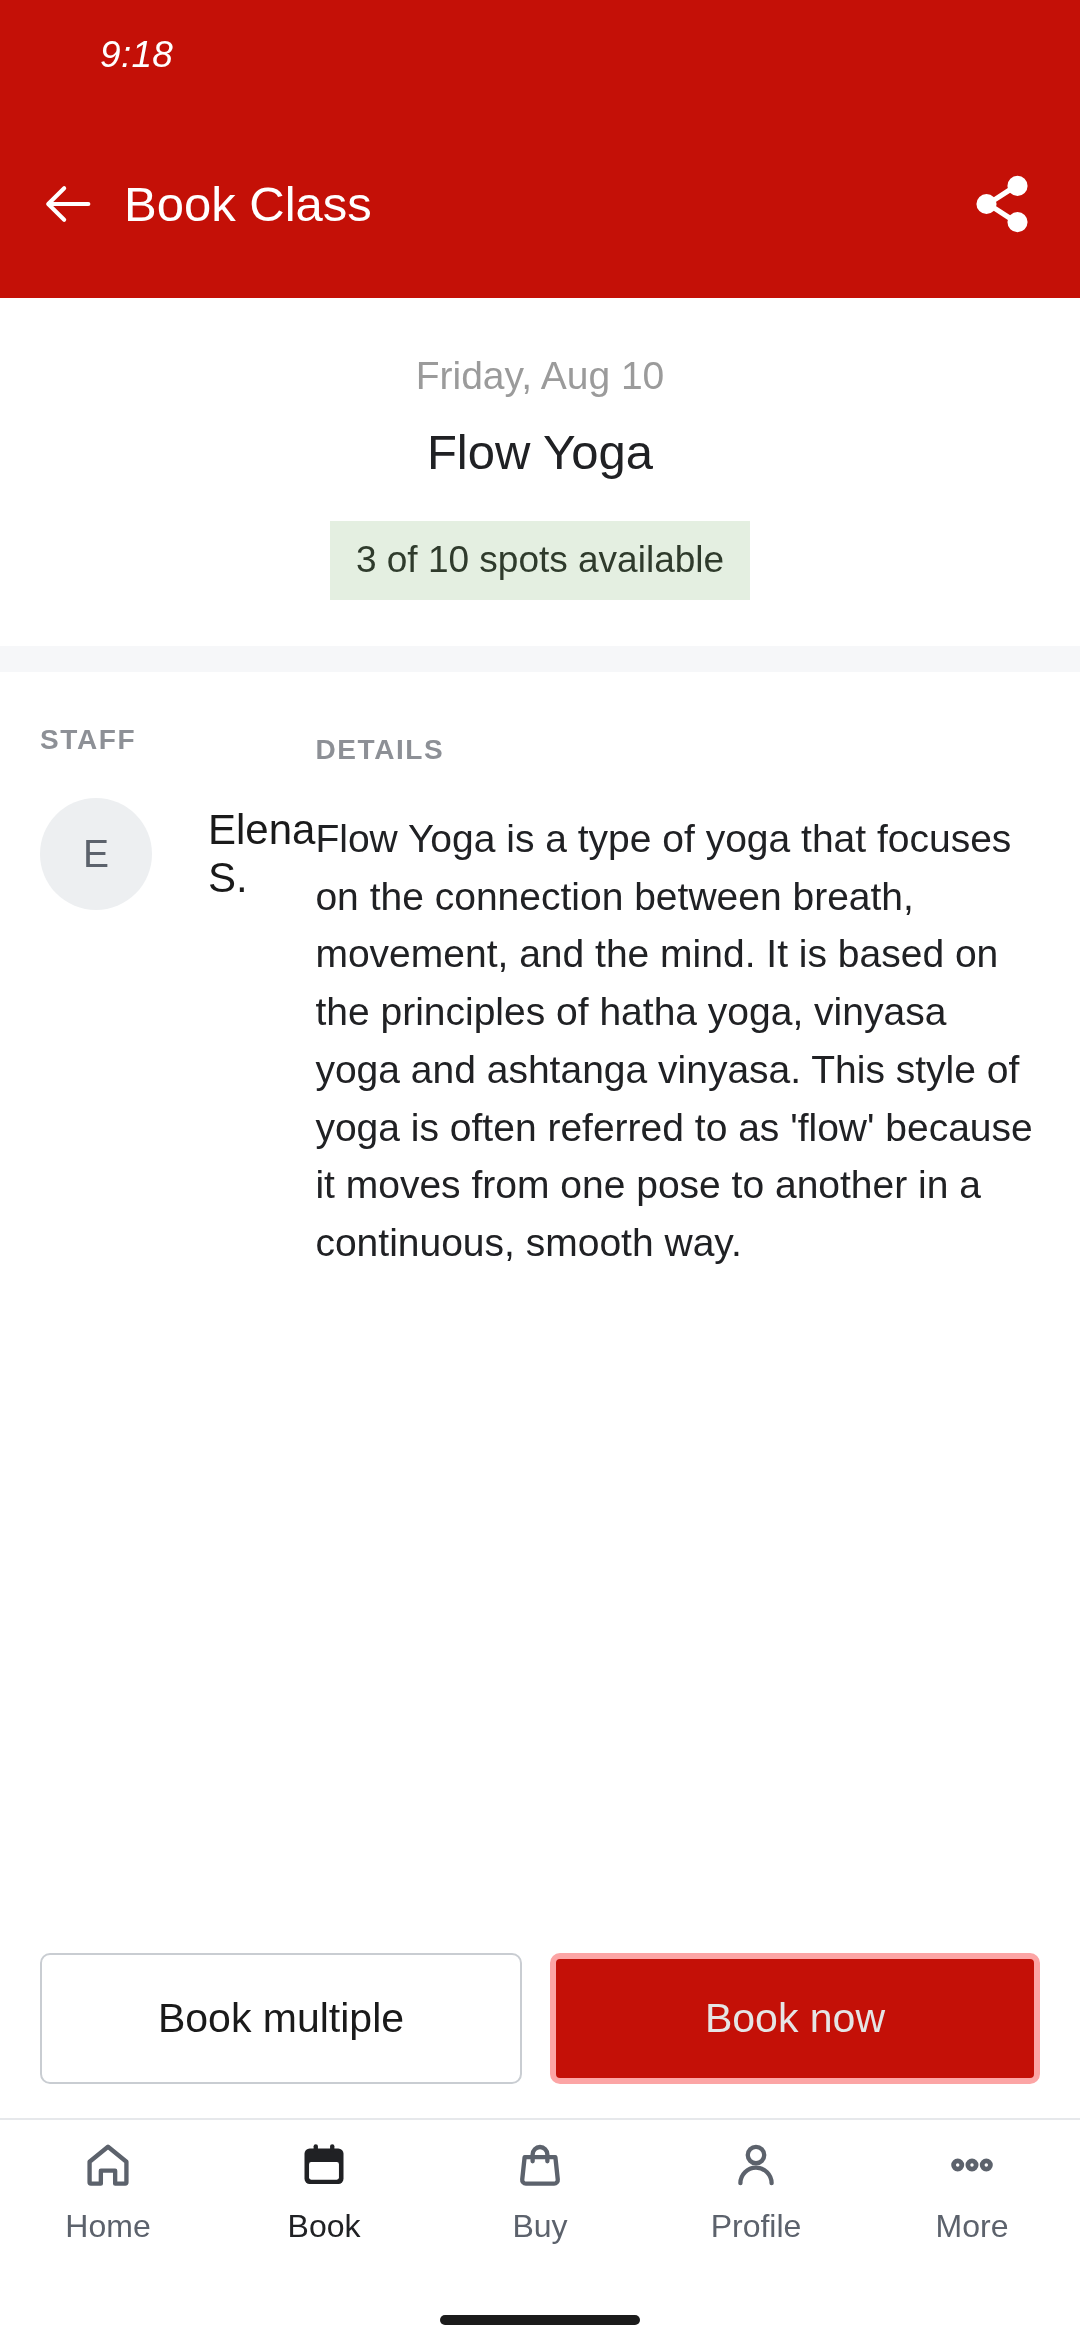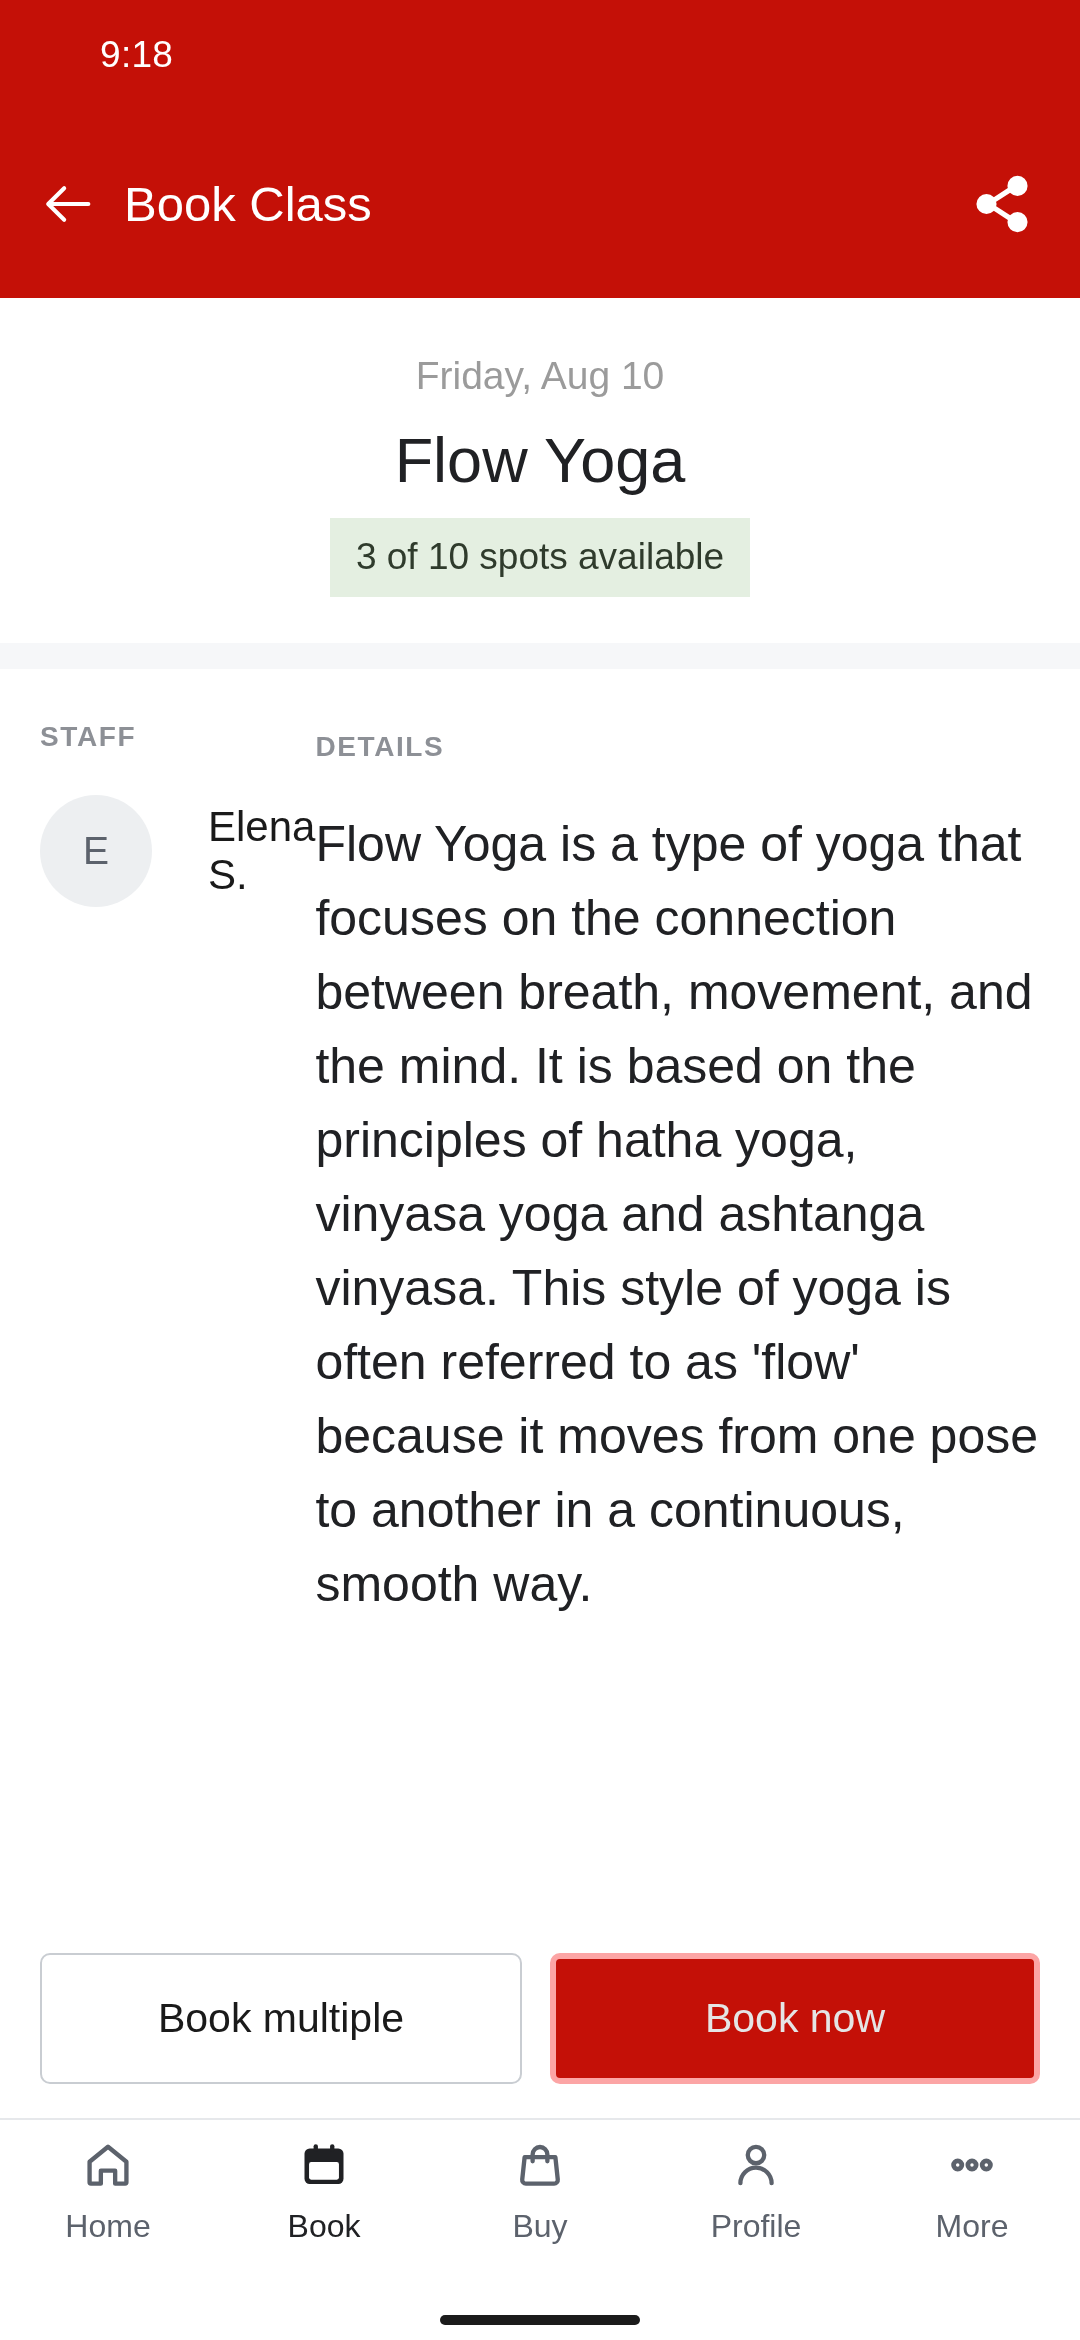--- a/index.html
+++ b/index.html
@@ -25,20 +25,21 @@
   }
   .statusbar {
     height:110px;
     display:flex; align-items:center;
     padding-left:100px;
   }
   .status-time {
     color:#ffffff;
     font-size:37px;
     letter-spacing:0.3px;
+    font-style:italic;
   }
   .appbar {
     height:188px;
     display:flex; align-items:center;
     padding:0 36px 0 30px;
     text-align:center;
   }
   .back-btn {
     width:78px; height:78px;
     display:flex; align-items:center; justify-content:center;
@@ -66,25 +67,25 @@
     text-align:center;
     background:#ffffff;
   }
   .hero-date {
     font-size:39px;
     color:#9b9b9b;
     line-height:1.0;
     margin-bottom:32px;
   }
   .hero-name {
-    font-size:63px;
+    font-size:49px;
     color:#202124;
     font-weight:400;
     line-height:1.06;
-    margin-bottom:24px;
+    margin-bottom:42px;
   }
   .hero-time {
     font-size:39px;
     color:#9b9b9b;
     line-height:1.0;
     margin-bottom:26px;
   }
   .spots-badge {
     display:inline-block;
     background:#E4EFE1;
@@ -132,21 +133,21 @@
     flex:0 0 112px;
   }
   .staff-name {
     font-size:42px;
     color:#1a1a1a;
     margin-left:56px;
   }
   .details-section { padding-top:62px; }
   .details-text {
     margin-top:44px;
-    font-size:50px;
+    font-size:39px;
     line-height:1.48;
     color:#202124;
   }
 
   
   .actions {
     display:flex;
     gap:28px;
     padding:0 40px;
     margin-bottom:34px;

